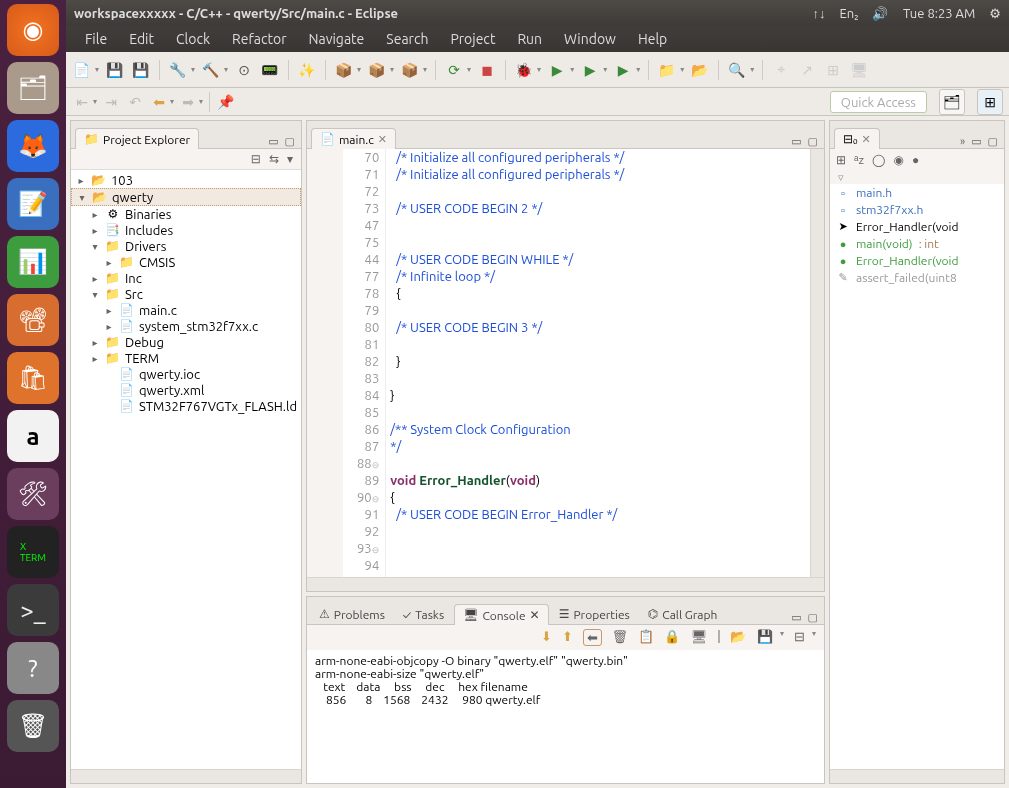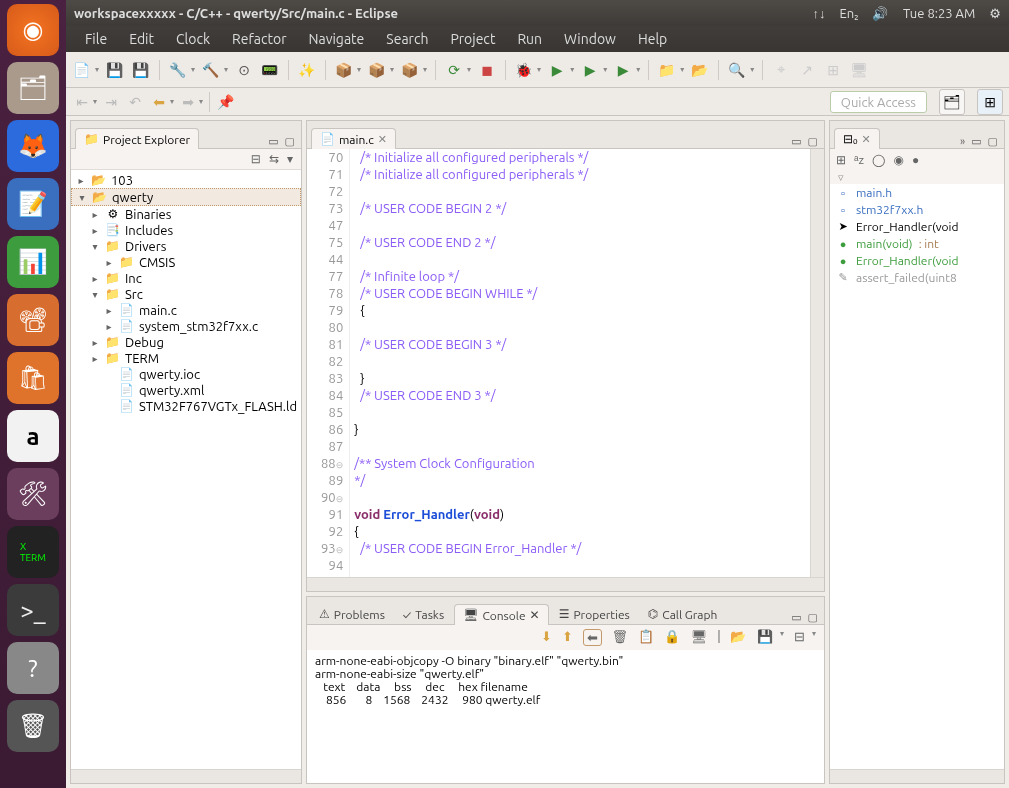--- a/index.html
+++ b/index.html
@@ -42,28 +42,28 @@
 .tree { flex: 1; overflow: auto; font-size: 13px; padding: 2px 0; background: #fff; }
 .tree-row { display: flex; align-items: center; padding: 1px 4px; gap: 4px; white-space: nowrap; cursor: pointer; }
 .tree-row.sel { background: #f2e9e0; border: 1px dotted #c49a6c; }
 .tw { display: inline-block; width: 12px; text-align: center; color: #666; font-size: 10px; }
 .ico { width: 16px; text-align: center; font-size: 12px; }
 .indent-1 { padding-left: 18px; }
 .indent-2 { padding-left: 32px; }
 .left-col { width: 232px; display: flex; flex-direction: column; }
 .center-col { flex: 1; display: flex; flex-direction: column; min-width: 0; }
 .right-col { width: 176px; display: flex; flex-direction: column; }
-.editor { flex: 1; display: flex; overflow: hidden; background: #fff; font-family: "DejaVu Sans Mono", monospace; font-size: 13px; }
+.editor { flex: 1; display: flex; overflow: hidden; background: #fff; font-family: "DejaVu Sans Mono", monospace; font-size: 13px; margin-left: 36px; }
 .gutter { background: #fff; color: #999; text-align: right; padding: 0 6px 0 14px; border-right: 1px solid #eee; user-select: none; }
 .gutter .ln { height: 17px; line-height: 17px; }
 .code { flex: 1; padding-left: 4px; overflow: hidden; }
 .code .cl { height: 17px; line-height: 17px; white-space: pre; }
-.c-comment { color: #8b5cf6; }
+.c-comment { color: #1d4ed8; }
 .c-keyword { color: #8a2f6a; font-weight: bold; }
-.c-func { color: #1d4ed8; font-weight: bold; }
+.c-func { color: #14532d; font-weight: bold; }
 .c-num { color: #000; }
 .outline { flex: 1; overflow: hidden; background: #fff; font-size: 12px; }
 .outline-row { display: flex; align-items: center; gap: 6px; padding: 2px 6px; white-space: nowrap; }
 .o-ico { width: 14px; text-align: center; font-size: 11px; }
 .o-h { color: #3a6fbf; }
 .o-fn { color: #3d9c3d; }
 .o-gray { color: #999; }
 .o-type { color: #a67c52; }
 .console-area { flex: 0 0 188px; display: flex; flex-direction: column; border: 1px solid #c8c4c0; background: #f6f3f0; margin-top: 4px; }
 .console-tabs { display: flex; align-items: flex-end; height: 28px; border-bottom: 1px solid #c8c4c0; background: #eae6e2; padding-left: 4px; gap: 2px; }
@@ -330,30 +330,28 @@
                 <div class="ln">93<span style="color:#bbb;font-size:9px">⊖</span></div>
                 <div class="ln">94</div>
                 <div class="ln">95</div>
               </div>
             <div class="code" id="code">
                 <div class="cl">  <span class="c-comment">/* Initialize all configured peripherals */</span></div>
                 <div class="cl">  <span class="c-comment">/* Initialize all configured peripherals */</span></div>
                 <div class="cl"></div>
                 <div class="cl">  <span class="c-comment">/* USER CODE BEGIN 2 */</span></div>
                 <div class="cl"></div>
-                <div class="cl">  <span class="c-comment">/* USER CODE END 2 */</span></div>
-                <div class="cl"></div>
+                <div class="cl"></div>
+                <div class="cl">  <span class="c-comment">/* USER CODE BEGIN WHILE */</span></div>
                 <div class="cl">  <span class="c-comment">/* Infinite loop */</span></div>
-                <div class="cl">  <span class="c-comment">/* USER CODE BEGIN WHILE */</span></div>
                 <div class="cl">  {</div>
                 <div class="cl"></div>
                 <div class="cl">  <span class="c-comment">/* USER CODE BEGIN 3 */</span></div>
                 <div class="cl"></div>
                 <div class="cl">  }</div>
-                <div class="cl">  <span class="c-comment">/* USER CODE END 3 */</span></div>
                 <div class="cl"></div>
                 <div class="cl">}</div>
                 <div class="cl"></div>
                 <div class="cl"><span class="c-comment">/** System Clock Configuration</span></div>
                 <div class="cl"><span class="c-comment">*/</span></div>
                 <div class="cl"></div>
                 <div class="cl"><span class="c-keyword">void</span> <span class="c-func">Error_Handler</span>(<span class="c-keyword">void</span>)</div>
                 <div class="cl">{</div>
                 <div class="cl">  <span class="c-comment">/* USER CODE BEGIN Error_Handler */</span></div>
               </div>
@@ -401,21 +399,21 @@
           <span>🖥</span>
           <span>|</span>
           <span>📂</span>
           <span>💾</span>
           <span class="tb-drop">▾</span>
           <span>⊟</span>
           <span class="tb-drop">▾</span>
         </div>
         <div class="console-body">
           <div id="console-lines">
-              <div style="white-space: pre;">arm-none-eabi-objcopy -O binary "binary.elf" "qwerty.bin"</div>
+              <div style="white-space: pre;">arm-none-eabi-objcopy -O binary "qwerty.elf" "qwerty.bin"</div>
               <div style="white-space: pre;">arm-none-eabi-size "qwerty.elf"</div>
               <div style="white-space: pre;">   text    data     bss     dec     hex filename</div>
               <div style="white-space: pre;">    856       8    1568    2432     980 qwerty.elf</div>
             </div>
         </div>
       </div>
     </div>
 
     <div class="right-col panel">
       <div class="right-tabbar">

